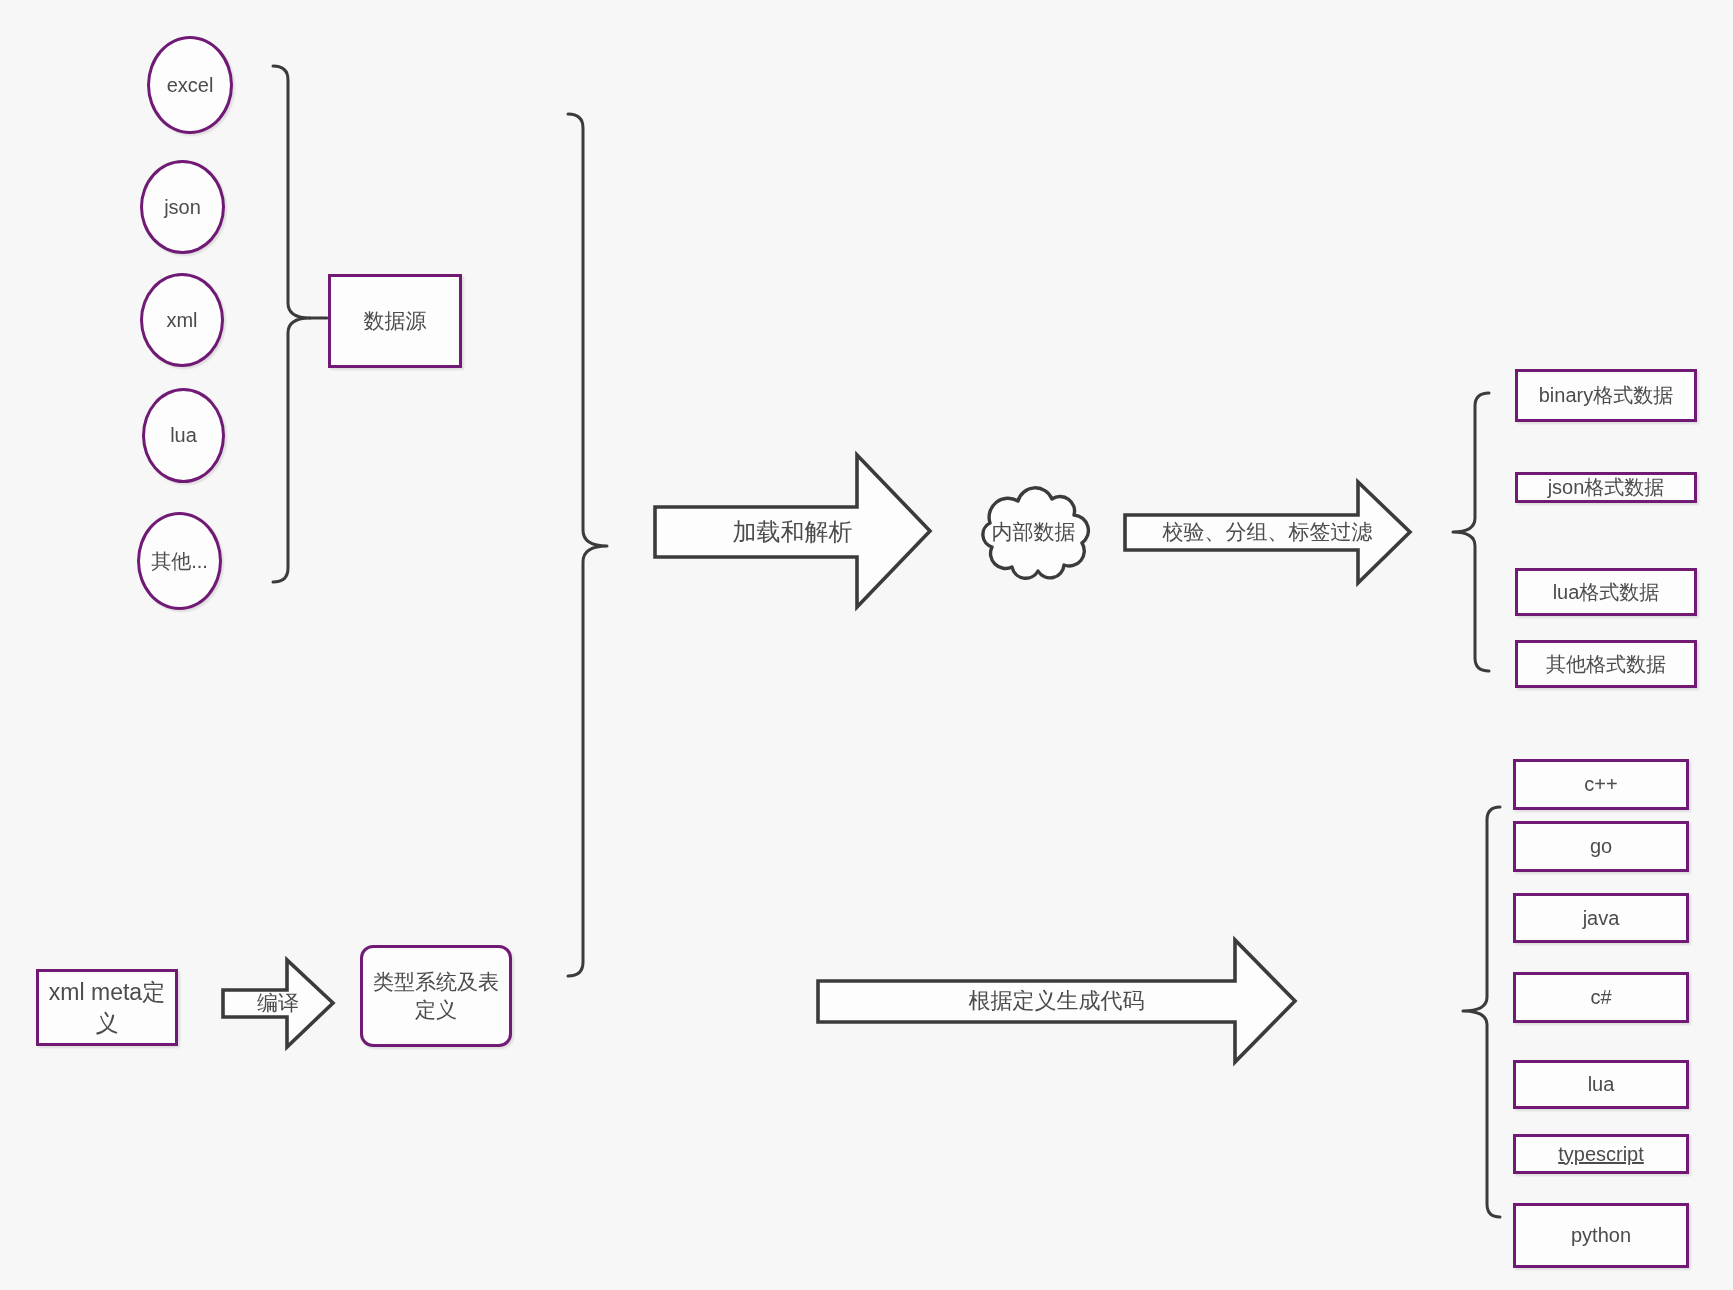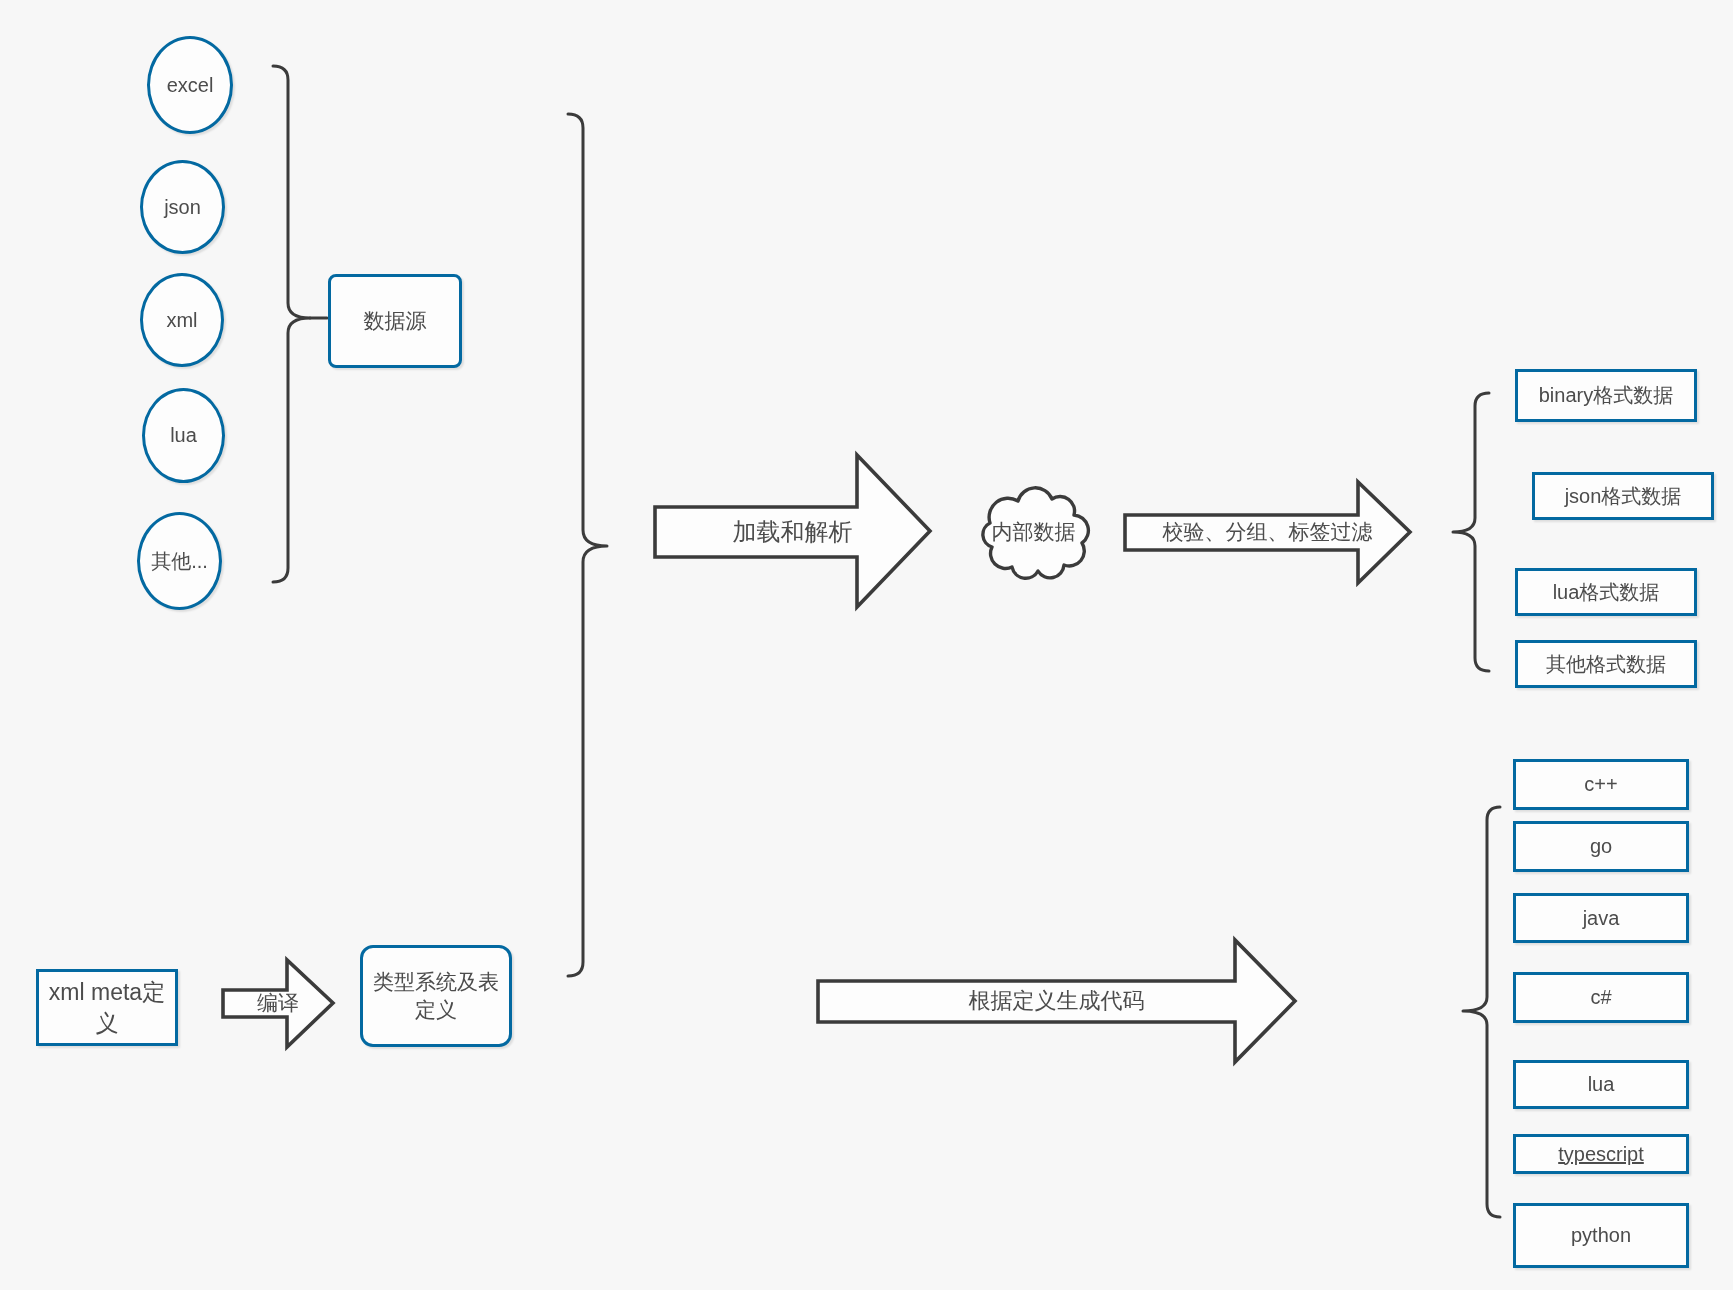--- a/index.html
+++ b/index.html
@@ -2,21 +2,21 @@
 <html><head>
 <meta charset="utf-8">
 <style>
   html,body{margin:0;padding:0;background:#f7f7f7;}
   #canvas{
     position:relative;width:1733px;height:1290px;background:#f7f7f7;overflow:hidden;
     font-family:"Liberation Sans","DejaVu Sans",sans-serif;color:#4c4c4c;
   }
   #shape-layer{position:absolute;left:0;top:0;width:1733px;height:1290px;}
   .node{
-    position:absolute;box-sizing:border-box;background:#fdfdfd;border:3px solid #0369a1;
+    position:absolute;box-sizing:border-box;background:#fdfdfd;border:3px solid #701a75;
     display:flex;align-items:center;justify-content:center;text-align:center;
     box-shadow:2px 2px 2px rgba(0,0,0,0.10);
   }
   .ellipse{border-radius:50%;font-size:20px;}
   .rect-label{font-size:20px;}
   .lbl{
     position:absolute;display:flex;align-items:center;justify-content:center;
     text-align:right;pointer-events:none;line-height:1.25;
   }
   .brace{fill:none;stroke:#3b3b3b;stroke-width:3;stroke-linecap:round;stroke-linejoin:round;}
@@ -62,34 +62,34 @@
   <div class="node ellipse" style="left:140px;top:273px;width:84px;height:94px;">
     <span>xml</span>
   </div>
   <div class="node ellipse" style="left:142px;top:388px;width:83px;height:95px;">
     <span>lua</span>
   </div>
   <div class="node ellipse" style="left:137px;top:512px;width:85px;height:98px;">
     <span>其他...</span>
   </div>
 
-  <div class="node rect-label" style="left:328px;top:274px;width:134px;height:94px;font-size:21px;border-radius:8px;">
+  <div class="node rect-label" style="left:328px;top:274px;width:134px;height:94px;font-size:21px;">
     <span>数据源</span>
   </div>
 
   <div class="lbl" style="left:655px;top:507px;width:275px;height:50px;font-size:24px;">加载和解析</div>
   <div class="lbl" style="left:980px;top:485px;width:107px;height:95px;font-size:21px;">内部数据</div>
   <div class="lbl" style="left:1125px;top:513px;width:285px;height:38px;font-size:21px;white-space:nowrap;">校验、分组、标签过滤</div>
   <div class="lbl" style="left:223px;top:988px;width:110px;height:30px;font-size:21px;">编译</div>
   <div class="lbl" style="left:818px;top:979px;width:477px;height:44px;font-size:22px;">根据定义生成代码</div>
 
   <div class="node rect-label" style="left:1515px;top:369px;width:182px;height:53px;">
     <span>binary格式数据</span>
   </div>
-  <div class="node rect-label" style="left:1515px;top:472px;width:182px;height:48px;margin-left:17px;">
+  <div class="node rect-label" style="left:1515px;top:472px;width:182px;height:31px;">
     <span>json格式数据</span>
   </div>
   <div class="node rect-label" style="left:1515px;top:568px;width:182px;height:48px;">
     <span>lua格式数据</span>
   </div>
   <div class="node rect-label" style="left:1515px;top:640px;width:182px;height:48px;">
     <span>其他格式数据</span>
   </div>
 
   <div class="node" style="left:36px;top:969px;width:142px;height:77px;font-size:23px;padding:8px 2px;">

